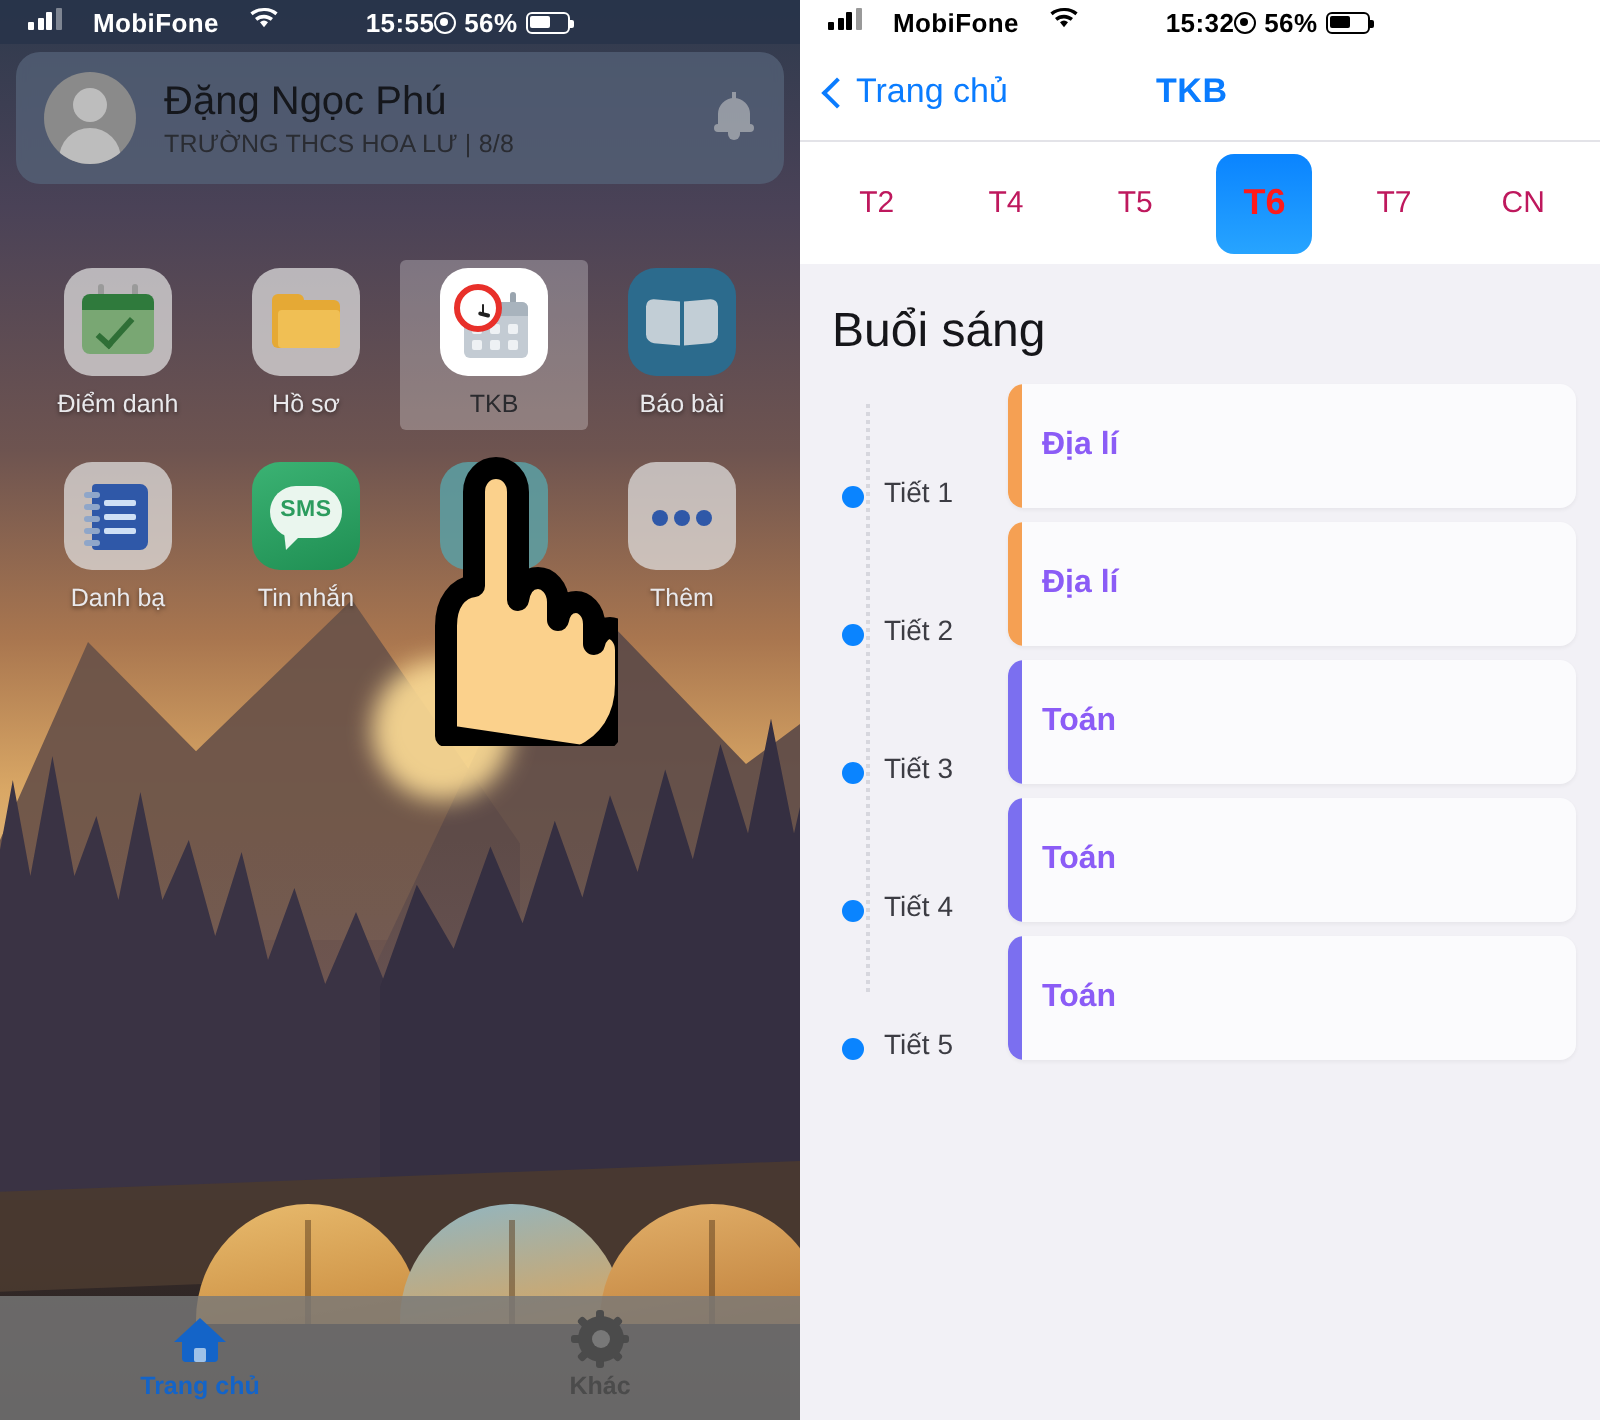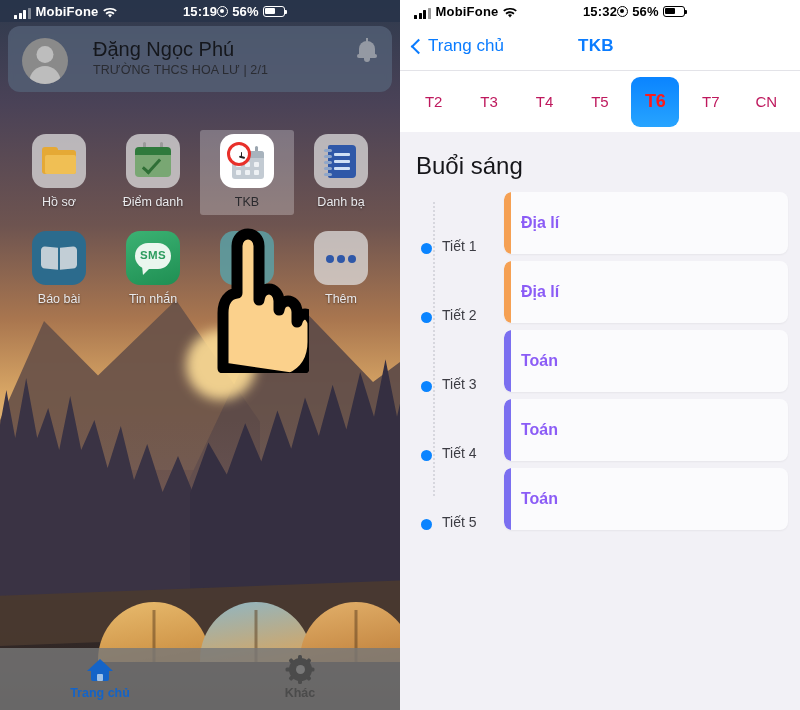--- a/index.html
+++ b/index.html
@@ -77,40 +77,40 @@
   }
 
   
   .statusbar {
     position: relative; z-index: 6; height: 22px;
     display: flex; align-items: center; padding: 0 14px;
     font-size: 13px; font-weight: bold; letter-spacing: .2px;
   }
   .statusbar.dark { color: #ffffff; background: rgba(40,52,74,.92); }
   .statusbar.light { color: #000000; background: #ffffff; }
-  .sb-left { display: flex; align-items: flex-end; gap: 5px; flex: 1; }
+  .sb-left { display: flex; align-items: flex-start; gap: 16px; flex: 1; }
   .sb-center { flex: 0 0 auto; }
   .sb-right { display: flex; align-items: center; gap: 4px; flex: 1; }
   .bars { display: flex; align-items: flex-end; gap: 1.5px; height: 11px; }
   .bars i { width: 3px; border-radius: .5px; background: currentColor; display: block; }
   .bars i:nth-child(1) { height: 4px; }
   .bars i:nth-child(2) { height: 6px; }
   .bars i:nth-child(3) { height: 8.5px; }
   .bars i:nth-child(4) { height: 11px; opacity: .4; }
   .batt { width: 22px; height: 11px; border: 1.3px solid currentColor; border-radius: 3px; position: relative; padding: 1.2px; }
   .batt::after { content:""; position:absolute; right:-3px; top:3.2px; width:1.8px; height:4px; background: currentColor; border-radius: 0 1px 1px 0; }
   .batt b { display:block; height:100%; width:56%; background: currentColor; border-radius:1px; }
   .loc { width: 11px; height: 11px; border: 1.4px solid currentColor; border-radius: 50%; position: relative; }
   .loc::after { content:""; position:absolute; left:2.2px; top:2.2px; width:4px; height:4px; background: currentColor; border-radius:50%; }
 
   
   .profile-card {
     position: absolute; z-index: 5; left: 8px; top: 26px; width: 384px; height: 66px;
     background: rgba(86,100,122,.72); border-radius: 12px;
-    display: flex; align-items: flex-start; padding: 12px 14px; gap: 25px;
+    display: flex; align-items: center; padding: 0 14px; gap: 14px;
     backdrop-filter: blur(3px);
   }
   .avatar {
     width: 46px; height: 46px; border-radius: 50%; background: #8a8a8a;
     position: relative; overflow: hidden; flex: 0 0 auto;
   }
   .avatar .head { position:absolute; left:50%; top:8px; width:17px; height:17px; border-radius:50%; background:#bdbdbd; transform:translateX(-50%); }
   .avatar .body { position:absolute; left:50%; top:28px; width:31px; height:26px; border-radius:16px 16px 0 0; background:#bdbdbd; transform:translateX(-50%); }
   .profile-text { flex: 1; min-width: 0; }
   .profile-name { font-size: 20px; color: #15171c; line-height: 1.15; white-space: nowrap; }
@@ -283,67 +283,67 @@
             <i></i>
             <i></i>
           </span>
         <span>MobiFone</span>
         <svg width="14" height="11" viewBox="0 0 14 11">
           <path d="M7 9.6 5 7.1a3.2 3.2 0 0 1 4 0z" fill="currentColor"></path>
           <path d="M7 5.2c1.3 0 2.5.45 3.4 1.2l1.1-1.35A7.1 7.1 0 0 0 7 3.35c-1.7 0-3.3.6-4.5 1.7l1.1 1.35A5.2 5.2 0 0 1 7 5.2z" fill="currentColor"></path>
           <path d="M7 1.5c2.2 0 4.2.8 5.7 2.1L13.8 2.2A10.6 10.6 0 0 0 7 0C4.4 0 2 .85.2 2.2l1.1 1.4A8.9 8.9 0 0 1 7 1.5z" fill="currentColor"></path>
         </svg>
       </div>
-      <div class="sb-center">15:19</div>
+      <div class="sb-center">15:55</div>
       <div class="sb-right">
         <span class="loc"></span>
         <span>56%</span>
         <span class="batt">
             <b></b>
           </span>
       </div>
     </div>
 
     <div class="profile-card">
       <div class="avatar">
         <div class="head"></div>
           <div class="body"></div>
       </div>
       <div class="profile-text">
         <div class="profile-name">Đặng Ngọc Phú</div>
-        <div class="profile-sub">TRƯỜNG THCS HOA LƯ | 2/1</div>
+        <div class="profile-sub">TRƯỜNG THCS HOA LƯ | 8/8</div>
       </div>
       <div class="bell">
         <div class="b4"></div>
           <div class="b1"></div>
           <div class="b2"></div>
           <div class="b3"></div>
       </div>
     </div>
 
     <div class="app-grid">
-
-      <div class="app-cell">
-        <div class="app-icon ic-folder">
-          <span class="f2"></span>
-            <span class="f1"></span>
-            <span class="f3"></span>
-        </div>
-        <div class="app-label">Hồ sơ</div>
-      </div>
 
       <div class="app-cell">
         <div class="app-icon ic-cal">
           <span class="r1"></span>
             <span class="r2"></span>
             <span class="top"></span>
             <span class="body"></span>
             <span class="chk"></span>
         </div>
         <div class="app-label">Điểm danh</div>
+      </div>
+
+      <div class="app-cell">
+        <div class="app-icon ic-folder">
+          <span class="f2"></span>
+            <span class="f1"></span>
+            <span class="f3"></span>
+        </div>
+        <div class="app-label">Hồ sơ</div>
       </div>
 
       <div class="app-cell highlight">
         <div class="app-icon ic-tkb">
           <span class="pin1"></span>
             <span class="pin2"></span>
           <span class="cal"></span>
             <span class="calhd"></span>
           <span class="dot p1"></span>
             <span class="dot p2"></span>
@@ -353,44 +353,44 @@
             <span class="dot p6"></span>
           <span class="clock">
               <span class="hh"></span>
               <span class="mm"></span>
             </span>
         </div>
         <div class="app-label">TKB</div>
       </div>
 
       <div class="app-cell">
+        <div class="app-icon ic-book">
+          <span class="pgL"></span>
+            <span class="pgR"></span>
+            <span class="spine"></span>
+        </div>
+        <div class="app-label">Báo bài</div>
+      </div>
+
+      <div class="app-cell">
         <div class="app-icon ic-contact">
           <span class="nb"></span>
           <span class="ln l1"></span>
             <span class="ln l2"></span>
             <span class="ln l3"></span>
           <span class="rg g1"></span>
             <span class="rg g2"></span>
             <span class="rg g3"></span>
             <span class="rg g4"></span>
             <span class="rg g5"></span>
         </div>
         <div class="app-label">Danh bạ</div>
       </div>
 
       <div class="app-cell">
-        <div class="app-icon ic-book">
-          <span class="pgL"></span>
-            <span class="pgR"></span>
-            <span class="spine"></span>
-        </div>
-        <div class="app-label">Báo bài</div>
-      </div>
-
-      <div class="app-cell">
         <div class="app-icon ic-sms">
           <span class="bub"></span>
             <span class="tail"></span>
           <span class="txt">SMS</span>
         </div>
         <div class="app-label">Tin nhắn</div>
       </div>
 
       <div class="app-cell">
         <div class="app-icon ic-hidden">
@@ -474,21 +474,20 @@
     <div class="navbar">
       <div class="back-btn">
         <span class="chev"></span>
         <span class="back-label">Trang chủ</span>
       </div>
       <div class="nav-title">TKB</div>
     </div>
 
     <div class="daybar">
       <div class="day">T2</div>
-      <div class="day">T3</div>
       <div class="day">T4</div>
       <div class="day">T5</div>
       <div class="day selected">T6</div>
       <div class="day">T7</div>
       <div class="day">CN</div>
     </div>
 
     <div class="session-title">Buổi sáng</div>
 
     <div class="schedule">

